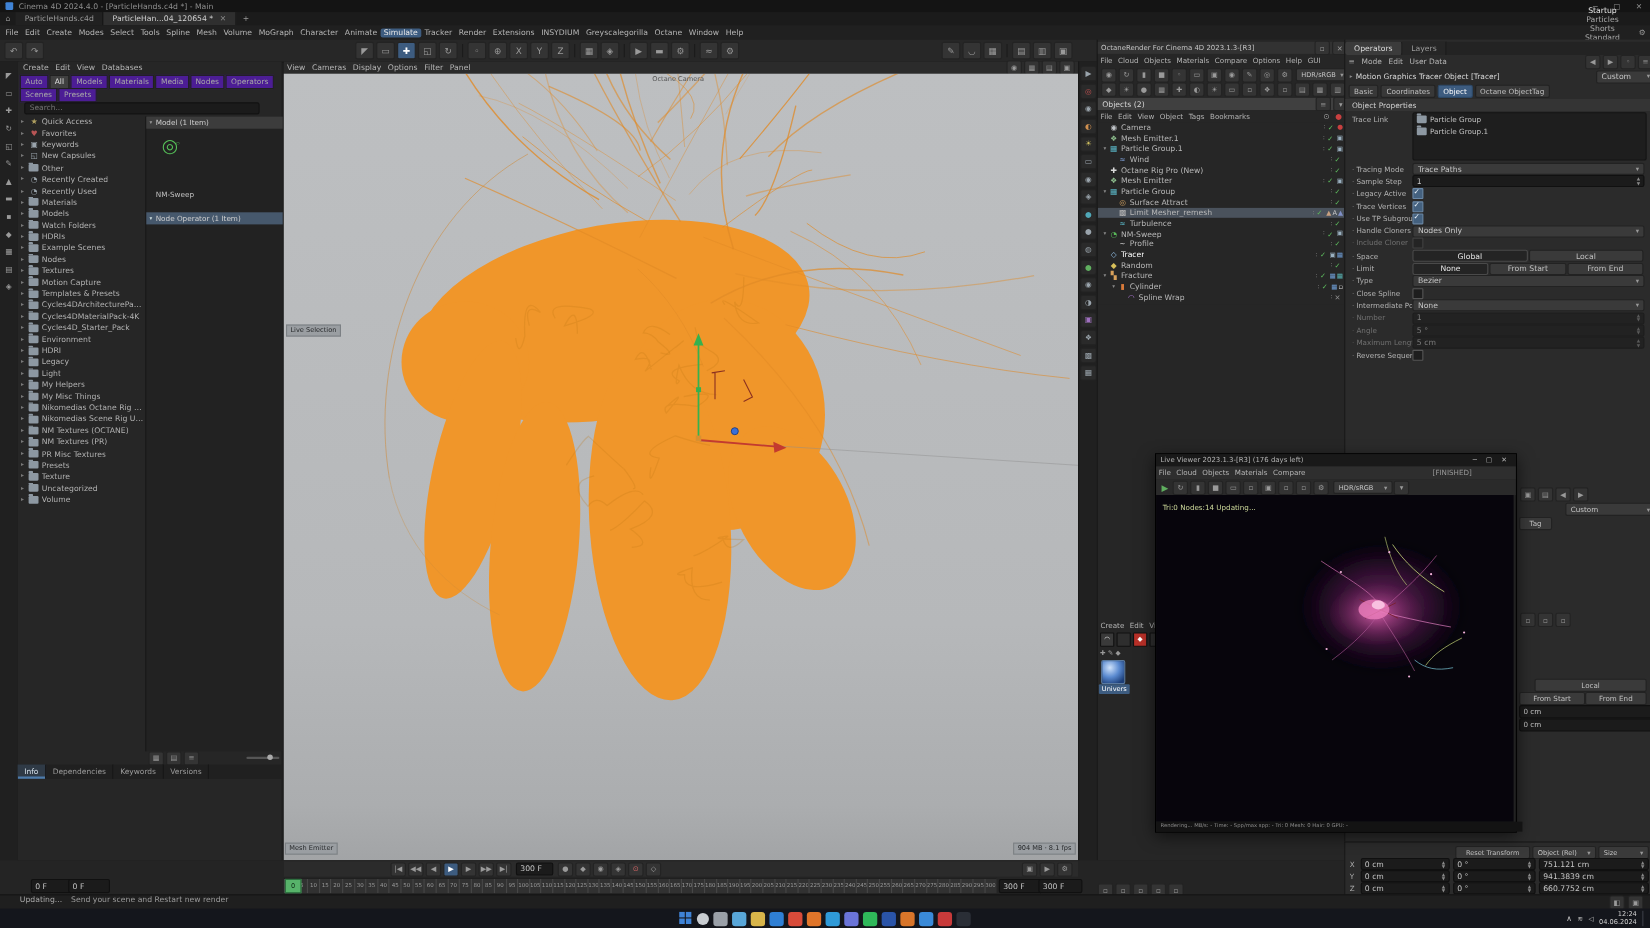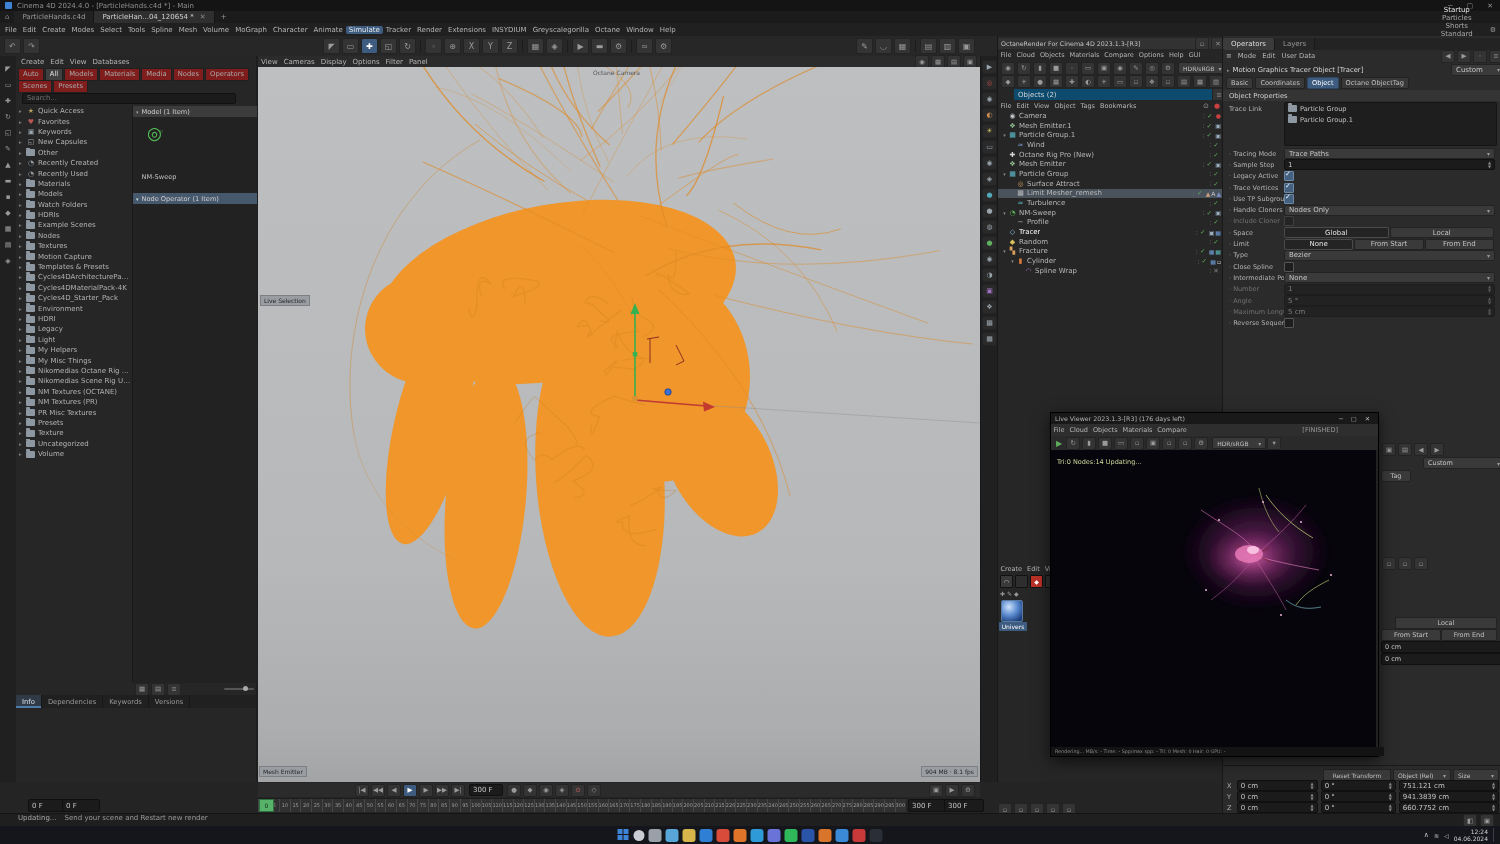--- a/index.html
+++ b/index.html
@@ -39,21 +39,21 @@
   #toolbar{position:absolute;left:0;top:36px;width:1500px;height:20px;background:#272727;border-bottom:1px solid #181818;}
   .tbg{position:absolute;top:2px;display:flex;align-items:center;}
   #tbg0{left:3px;} #tbg1{left:322px;} #tbg2{left:855px;}
   
   #leftstrip{position:absolute;left:0;top:56px;width:16px;height:726px;background:#202020;border-right:1px solid #181818;
              display:flex;flex-direction:column;align-items:center;padding-top:6px;gap:3px;}
   #leftstrip .ib{width:12px;height:11px;font-size:7px;background:transparent;border-color:transparent;}
   
   #assetpanel{position:absolute;left:16px;top:56px;width:240px;height:726px;background:#262626;}
   .ab-row{display:flex;align-items:center;height:12px;font-size:7px;padding:0 2px;}
-  .abtab{padding:0 4px;height:11px;line-height:11px;background:#7f1d1d;border:1px solid #202020;color:#a8a8a8;font-size:6.8px;margin-right:1px;}
+  .abtab{padding:0 4px;height:11px;line-height:11px;background:#4c1d95;border:1px solid #202020;color:#a8a8a8;font-size:6.8px;margin-right:1px;}
   .abtab.active{background:#404040;color:#e0e0e0;}
   .srch{width:204px;height:9px;background:#1b1b1b;border:1px solid #121212;border-radius:2px;color:#9a9a9a;font-size:6.8px;
         font-family:"DejaVu Sans",sans-serif;padding:0 4px;margin:1px 4px;}
   #atree{position:absolute;left:0;top:50px;width:116px;height:356px;overflow:hidden;}
   .trow{height:10.4px;display:flex;align-items:center;padding-left:3px;font-size:7px;color:#b2b2b2;white-space:nowrap;overflow:hidden;}
   .trow .ar{width:7px;color:#777;font-size:5.5px;flex:none;}
   .trow .lic{width:10px;font-size:7px;flex:none;margin-right:2px;text-align:center;}
   .trow .tl{overflow:hidden;text-overflow:ellipsis;white-space:nowrap;}
   #ab-content{position:absolute;left:116px;top:50px;width:124px;height:577px;background:#222;border-left:1px solid #1a1a1a;}
   .g-hdr{height:11px;background:#3c3c3c;font-size:6.6px;color:#cfcfcf;display:flex;align-items:center;padding:0 3px;}
@@ -78,21 +78,21 @@
               display:flex;flex-direction:column;align-items:center;padding-top:4px;gap:2px;}
   #rightstrip .ib{width:13px;height:12px;font-size:7px;background:#2a2a2a;}
   
   #octcol{position:absolute;left:997px;top:36px;width:225px;height:746px;background:#262626;border-left:1px solid #181818;}
   .octitle{position:absolute;left:0;top:2px;width:225px;height:11px;background:#323232;display:flex;align-items:center;
            font-size:6.3px;color:#c4c4c4;padding:0 3px;}
   #oct-menu{position:absolute;left:0;top:13px;width:225px;height:12px;display:flex;align-items:center;font-size:6.5px;}
   #oct-menu .mi,#obj-menu .mi,#mat-menu .mi,.lv-menu .mi{padding:0 2.5px;}
   #oct-tb1{position:absolute;left:0;top:25px;width:225px;height:14px;display:flex;align-items:center;padding:0 2px;}
   #oct-tb2{position:absolute;left:0;top:39px;width:225px;height:13px;display:flex;align-items:center;padding:0 2px;}
-  .objhdr{position:absolute;left:16px;top:53px;width:225px;height:11px;background:#0c4a6e;display:flex;align-items:center;
+  .objhdr{position:absolute;left:0;top:53px;width:225px;height:11px;background:#404040;display:flex;align-items:center;
           font-size:7px;color:#d6d6d6;padding:0 4px;}
   #obj-menu{position:absolute;left:0;top:64px;width:225px;height:11px;display:flex;align-items:center;font-size:6.5px;}
   #otree{position:absolute;left:0;top:75px;width:225px;height:166px;background:#262626;overflow:hidden;}
   .orow{height:9.7px;display:flex;align-items:center;font-size:7px;color:#b8b8b8;white-space:nowrap;padding-right:2px;}
   .orow.selrow{background:#4a525c;}
   .orow .ar{width:7px;font-size:5px;color:#888;flex:none;text-align:center;}
   .orow .oic{width:9px;font-size:7px;flex:none;margin-right:2px;text-align:center;}
   .orow .onm{overflow:hidden;text-overflow:ellipsis;}
   .orow .onm.actnm{color:#fff;}
   .orow .dots{color:#888;font-size:6px;margin-left:auto;flex:none;}

